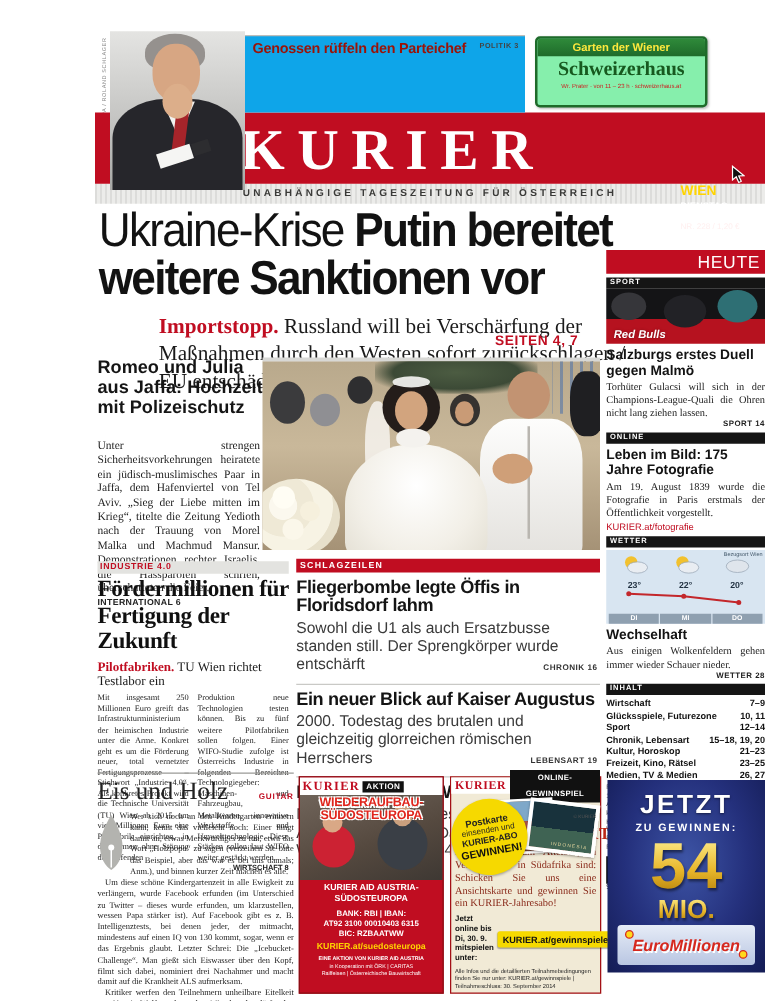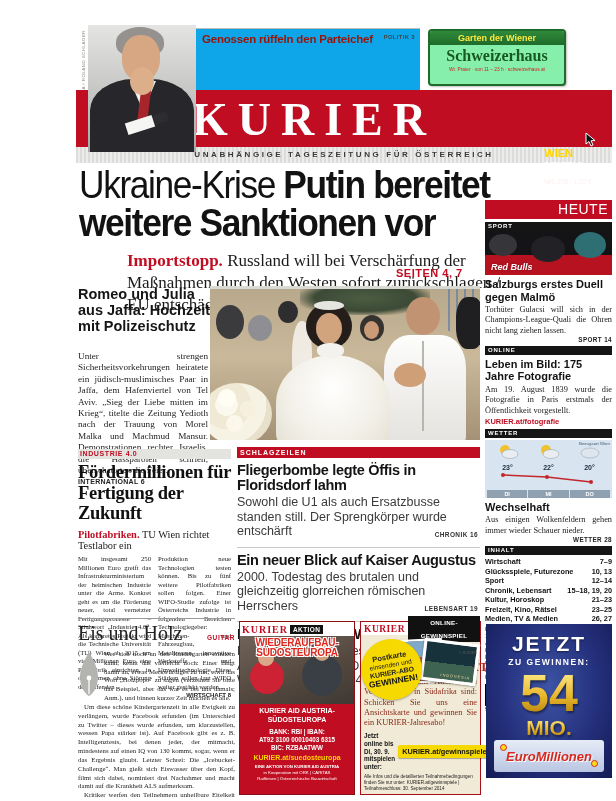--- a/index.html
+++ b/index.html
@@ -133,21 +133,21 @@
   .sport-img div { position:absolute; border-radius:50%; }
   .si-b1 { left:4px; top:3px; width:28px; height:22px; background:#36363a; }
   .si-b2 { right:6px; top:1px; width:32px; height:26px; background:#2e6f74; }
   .si-b3 { left:46px; top:5px; width:34px; height:26px; background:#222226; }
   .si-logo { position:absolute; left:6px; bottom:3px; font-style:italic; font-weight:900; font-size:9px;
              color:#fff; text-shadow:0 0 2px #7a0c14; }
   .sb-h3 { margin-top:3px; font-size:11px; font-weight:800; line-height:1.14; color:#131313; }
   .sb-p { margin-top:2px; font-family:"Liberation Serif", serif; font-size:8.3px; line-height:1.24;
           text-align:justify; color:#222; }
   .sb-ref { text-align:right; font-size:6.3px; font-weight:800; color:#222; letter-spacing:.4px; }
-  .sb-link { margin-top:1px; font-size:7.5px; font-weight:700; color:#c00d21; }
+  .sb-link { margin-top:1px; font-size:7.5px; font-weight:400; color:#c00d21; }
   .weather-box { margin-top:2px; background:#d8e5f1; position:relative; padding:3px 2px 0; }
   .wb-loc { position:absolute; top:1px; right:2px; font-size:4.4px; color:#44596b; }
   .wb-row { display:flex; }
   .wb-cell { width:41px; text-align:center; }
   .wb-temp { font-size:7px; font-weight:700; color:#203040; }
   .wb-days { display:flex; gap:1px; margin-top:1px; }
   .wb-day { width:40.3px; height:8px; background:#8fa0b0; color:#fff; font-size:5.5px; font-weight:700;
             line-height:8px; text-align:center; }
   .inh-row { display:flex; justify-content:space-between; font-size:7.3px; font-weight:700;
              line-height:9.6px; color:#111; }
@@ -408,21 +408,21 @@
   <div class="sb-ref">WETTER 28</div>
 
   <div class="sb-label">INHALT</div>
   <div style="margin-top:2px;">
     <div class="inh-row">
         <span>Wirtschaft</span>
         <span>7–9</span>
       </div>
     <div class="inh-row">
         <span>Glücksspiele, Futurezone</span>
-        <span>10, 13</span>
+        <span>10, 11</span>
       </div>
     <div class="inh-row">
         <span>Sport</span>
         <span>12–14</span>
       </div>
     <div class="inh-row">
         <span>Chronik, Lebensart</span>
         <span>15–18, 19, 20</span>
       </div>
     <div class="inh-row">

